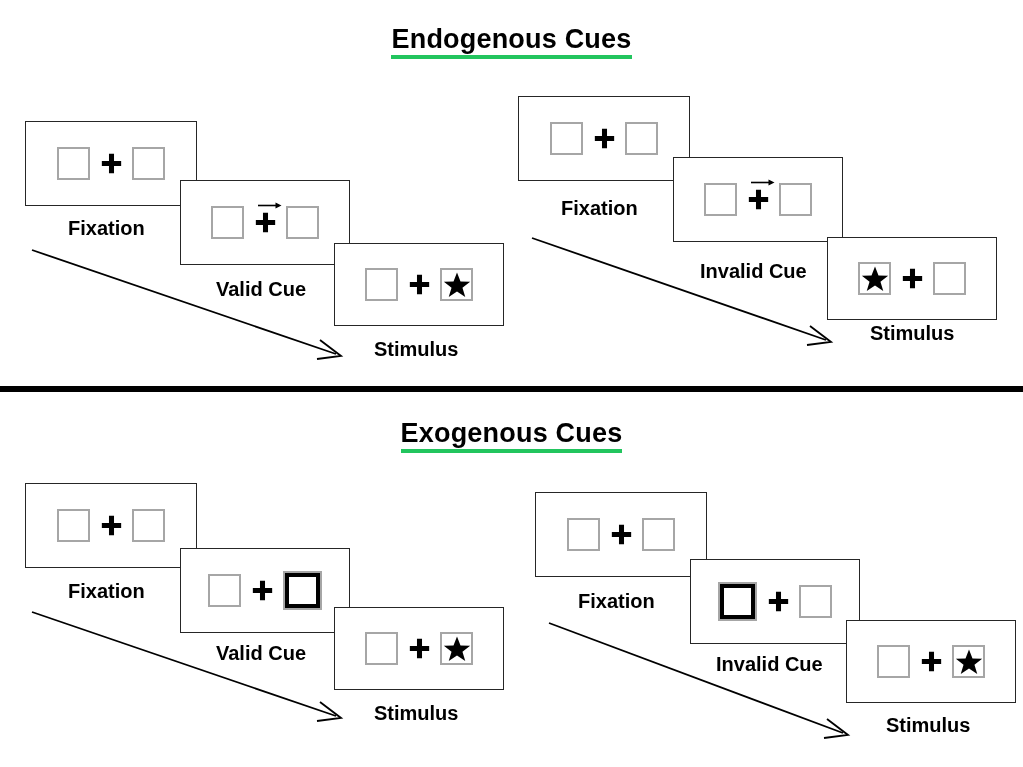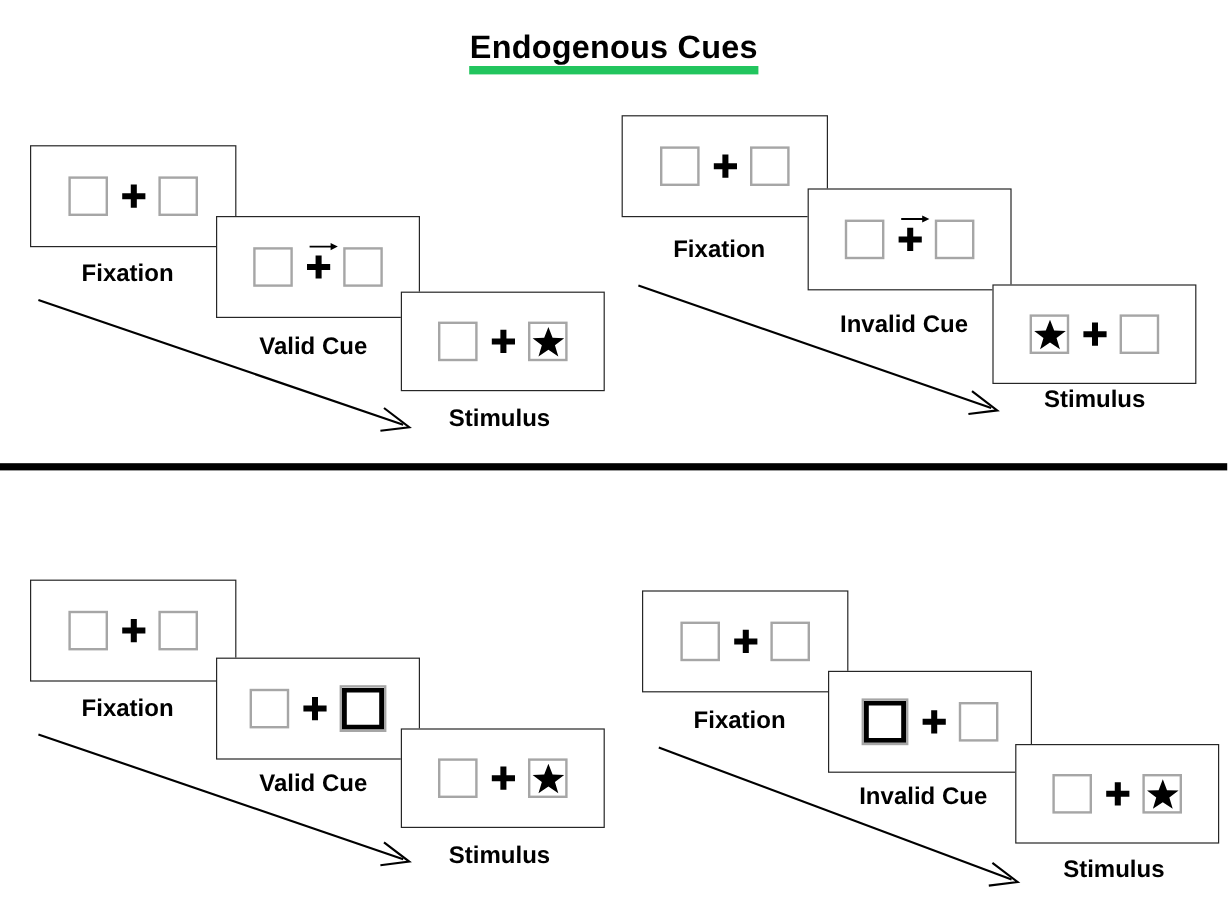--- a/index.html
+++ b/index.html
@@ -21,21 +21,21 @@
     position: absolute;
     width: 100%;
     left: 0;
     text-align: center;
     font-size: 27px;
     font-weight: bold;
     color: #000000;
     letter-spacing: 0.2px;
   }
   .section-title span {
-    border-bottom: 7px solid #22c55e;
+    border-bottom: 4px solid #22c55e;
     padding-bottom: 1px;
   }
 
   
   .divider {
     position: absolute;
     left: 0;
     width: 1023px;
     height: 6px;
     background: #000000;
@@ -244,20 +244,23 @@
   </div>
   <div class="stage-label" style="left:870px; top:322px;">Stimulus</div>
 
   <svg class="time-arrow" style="left:528px; top:232px; width:315px; height:122px;" viewBox="0 0 315 122">
     <line x1="4" y1="6" x2="298" y2="108" stroke="#000000" stroke-width="1.8"></line>
     <path d="M282 94 L303 110 L279 113" fill="none" stroke="#000000" stroke-width="1.8"></path>
   </svg>
 
   <div class="divider" style="top:386px;"></div>
 
+  <div class="section-title" style="top:418px;">
+    <span>Exogenous Cues</span>
+  </div>
 
   <div class="panel" style="left:25px; top:483px; width:172px; height:85px;">
     <div class="panel-inner">
       <div class="box"></div>
       <div class="cross-wrap">
         <svg class="cross">
             <use href="#sym-plus"></use>
           </svg>
       </div>
       <div class="box"></div>

